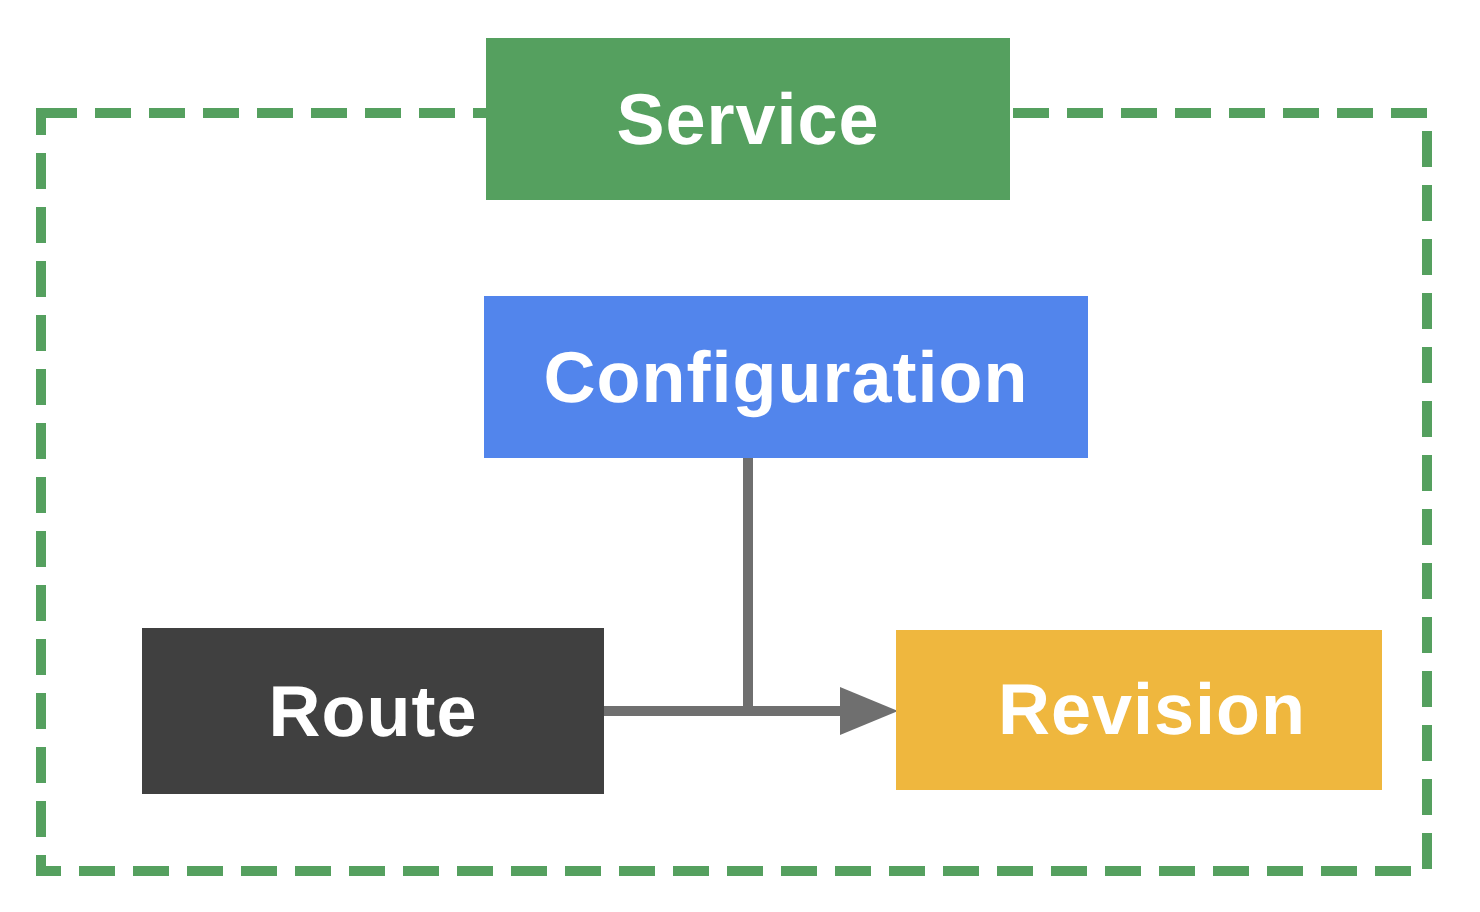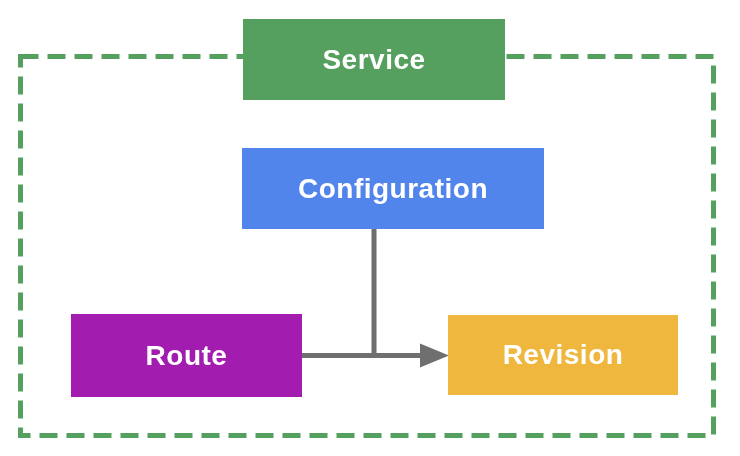--- a/index.html
+++ b/index.html
@@ -25,28 +25,28 @@
     z-index: 0;
   }
   .node {
     position: absolute;
     z-index: 1;
     display: flex;
     align-items: center;
     justify-content: center;
     color: #ffffff;
     font-weight: bold;
-    font-size: 28px;
+    font-size: 36px;
     letter-spacing: 0.5px;
     user-select: none;
   }
   #node-service       { left: 243px; top: 19px;  width: 262px; height: 81px; }
   #node-configuration { left: 242px; top: 148px; width: 302px; height: 81px; }
   #node-route         { left: 71px;  top: 314px; width: 231px; height: 83px; }
-  #node-revision      { left: 448px; top: 315px; width: 230px; height: 80px; }
+  #node-revision      { left: 448px; top: 315px; width: 230px; height: 80px; padding-left: 13px; }
 </style>
 </head>
 <body>
 
 <div id="diagram-canvas">
 
   <svg class="layer" width="740" height="456" viewBox="0 0 740 456">
 
     <rect x="20.5" y="56.5" width="693" height="379" fill="none" stroke-width="5" stroke-dasharray="18 9" stroke="#55A05F"></rect>
 
@@ -58,21 +58,21 @@
   </svg>
 
   <div class="node" id="node-service" style="background-color: rgb(85, 160, 95);">
     <span>Service</span>
   </div>
 
   <div class="node" id="node-configuration" style="background-color: rgb(82, 133, 236);">
     <span>Configuration</span>
   </div>
 
-  <div class="node" id="node-route" style="background-color: #a21caf;">
+  <div class="node" id="node-route" style="background-color: #404040;">
     <span>Route</span>
   </div>
 
   <div class="node" id="node-revision" style="background-color: rgb(239, 183, 62);">
     <span>Revision</span>
   </div>
 
 </div>
 
 </body></html>

